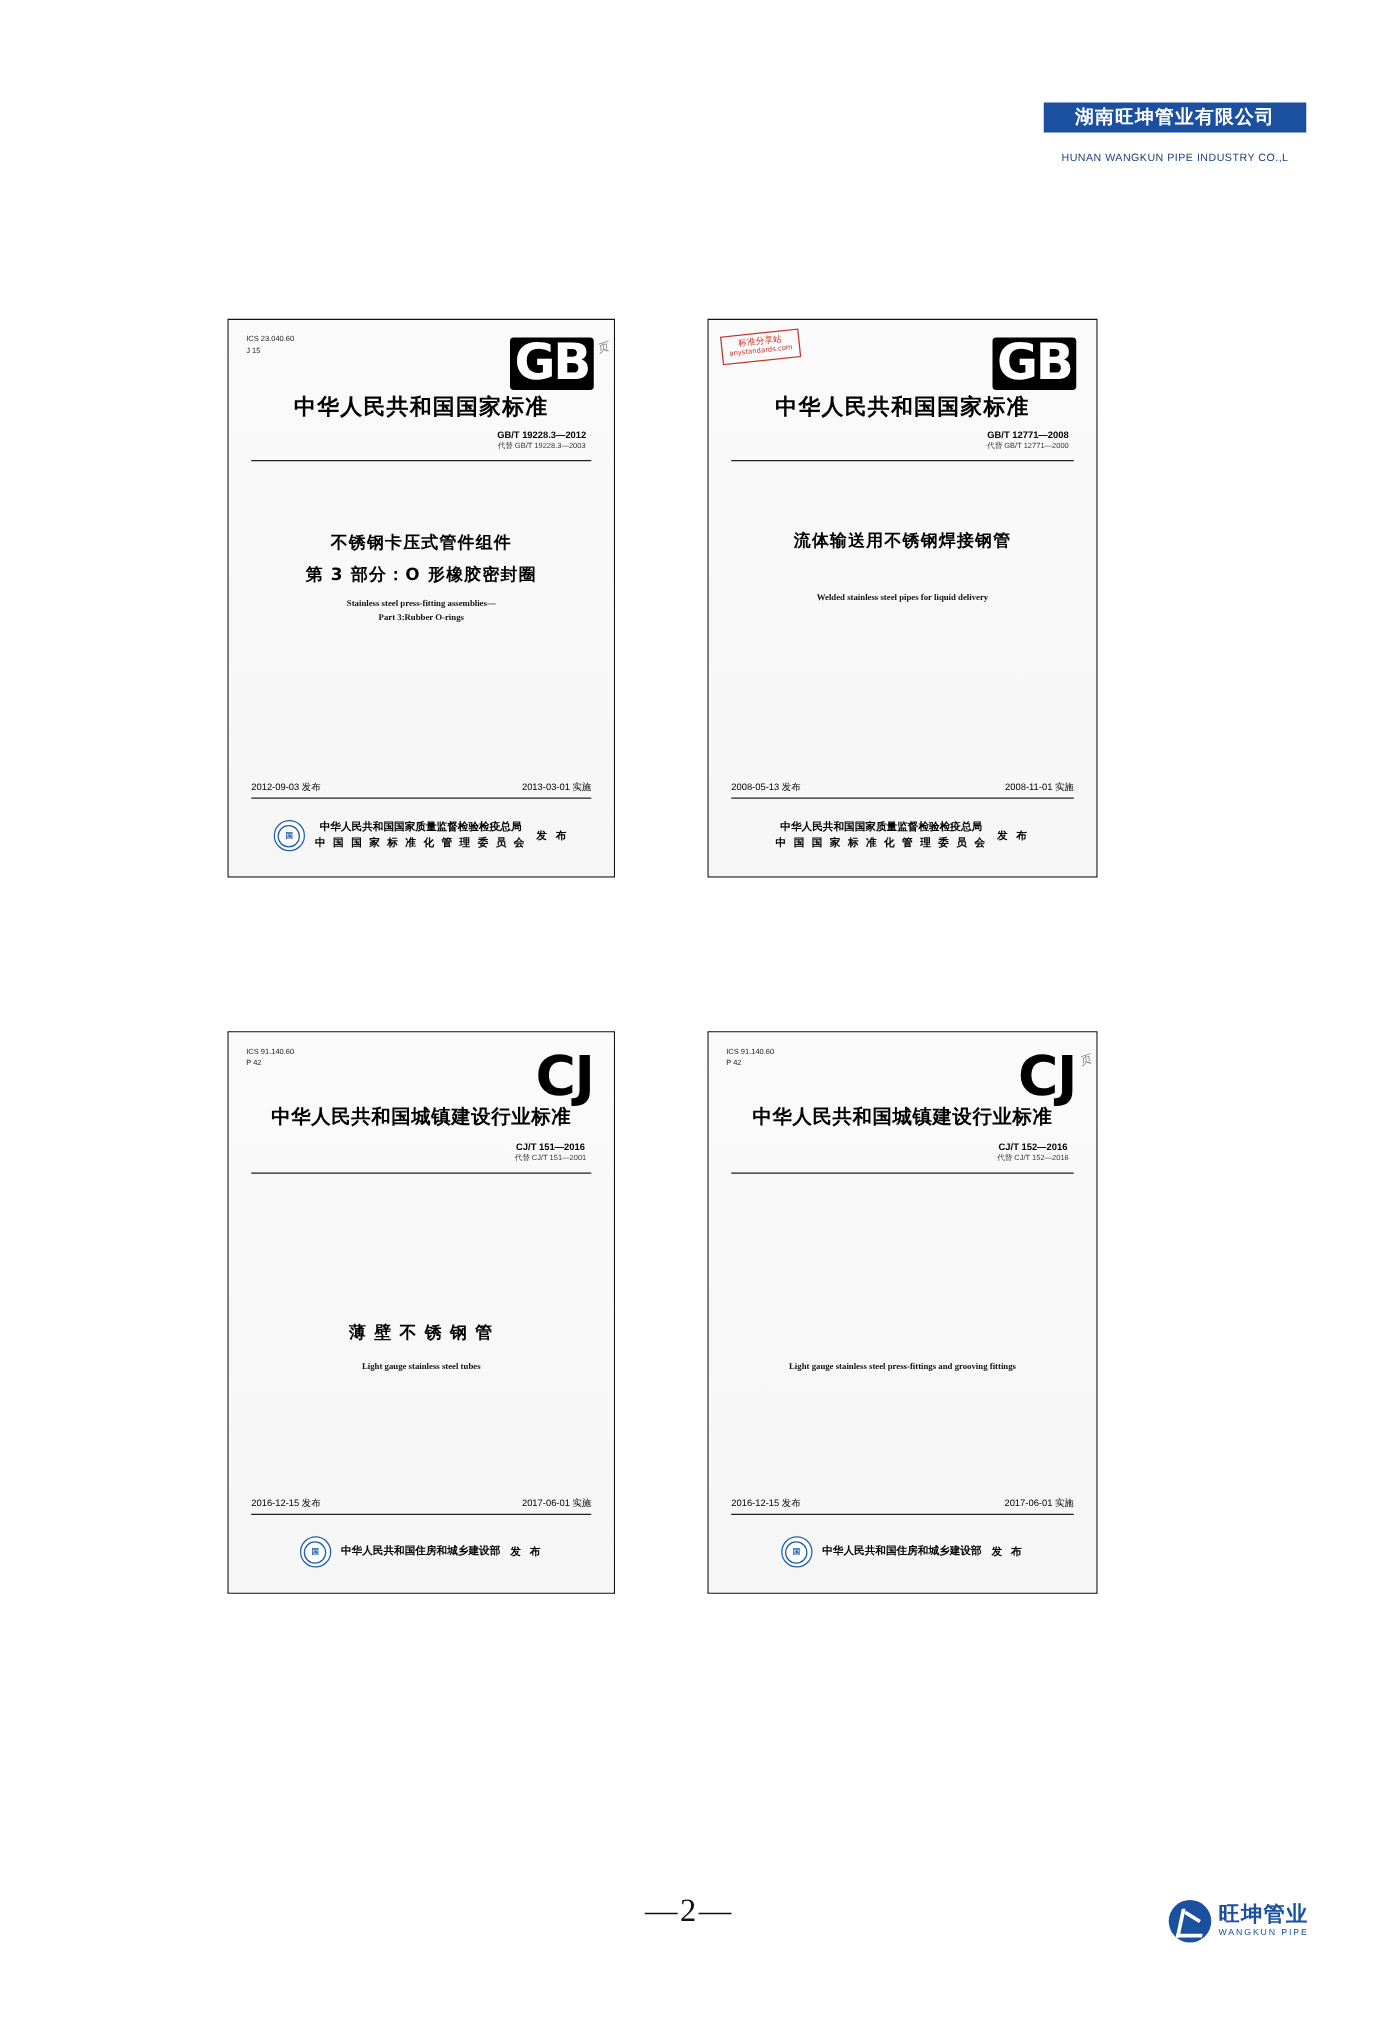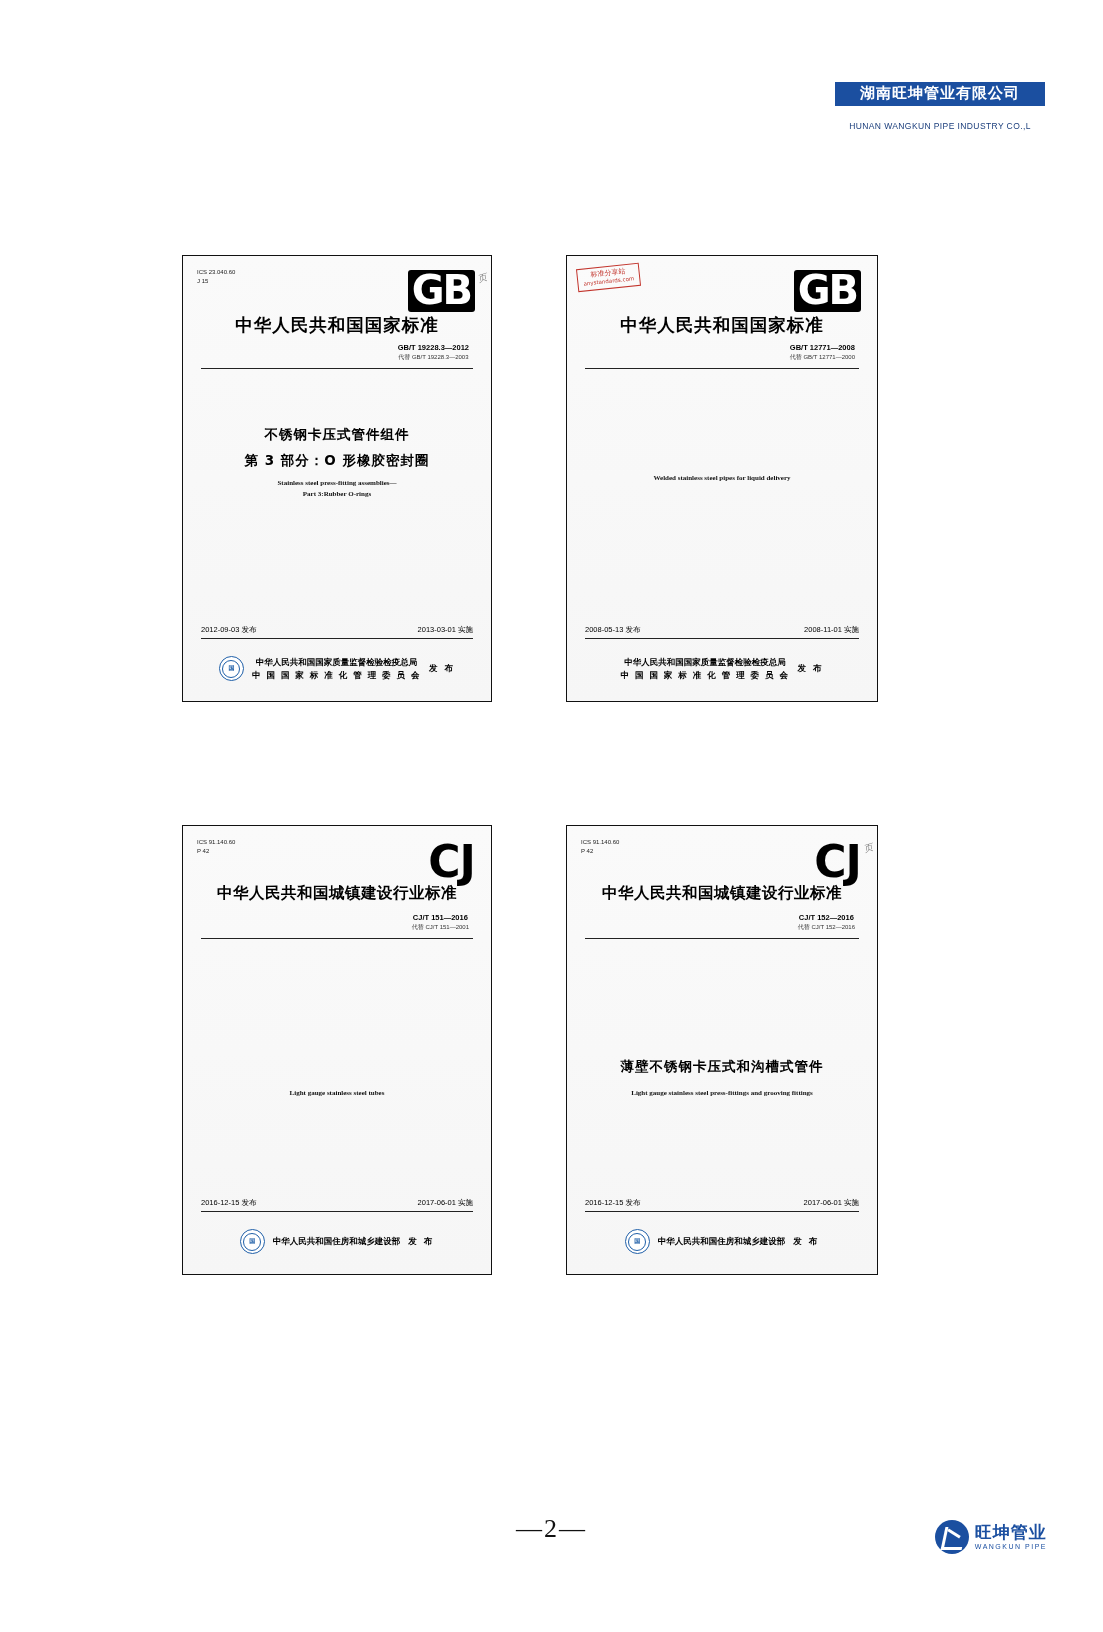--- a/index.html
+++ b/index.html
@@ -386,20 +386,23 @@
       <div class="bigmark gb-mark">
         <span class="gbbox">GB</span>
       </div>
       <div class="title-cn">中华人民共和国国家标准</div>
       <div class="stdno">
         <div>GB/T 12771—2008</div>
         <div class="sub">代替 GB/T 12771—2000</div>
       </div>
       <div class="rule"></div>
 
+      <div class="main-cn" style="top:165px;">
+        <div class="l1">流体输送用不锈钢焊接钢管</div>
+      </div>
       <div class="main-en" style="top:198px;margin-top:19px;">
         <div>Welded stainless steel pipes for liquid delivery</div>
       </div>
 
       <div class="dates">
         <span>2008-05-13 发布</span>
         <span>2008-11-01 实施</span>
       </div>
 
       <div class="issuer">
@@ -419,20 +422,23 @@
         <div>P 42</div>
       </div>
       <div class="bigmark cj-mark">CJ</div>
       <div class="title-cn small">中华人民共和国城镇建设行业标准</div>
       <div class="stdno">
         <div>CJ/T  151—2016</div>
         <div class="sub">代替 CJ/T 151—2001</div>
       </div>
       <div class="rule"></div>
 
+      <div class="main-cn" style="top:228px;">
+        <div class="l1">薄 壁 不 锈 钢 管</div>
+      </div>
       <div class="main-en" style="top:262px;">
         <div>Light gauge stainless steel tubes</div>
       </div>
 
       <div class="dates">
         <span>2016-12-15 发布</span>
         <span>2017-06-01 实施</span>
       </div>
 
       <div class="issuer">
@@ -455,23 +461,20 @@
       </div>
       <div class="bigmark cj-mark">CJ</div>
       <div class="handwrite">页</div>
       <div class="title-cn small">中华人民共和国城镇建设行业标准</div>
       <div class="stdno">
         <div>CJ/T  152—2016</div>
         <div class="sub">代替 CJ/T 152—2016</div>
       </div>
       <div class="rule"></div>
 
-      <div class="main-cn" style="top:228px;">
-        <div class="l1">薄壁不锈钢卡压式和沟槽式管件</div>
-      </div>
       <div class="main-en" style="top:262px;">
         <div>Light gauge stainless steel press-fittings and grooving fittings</div>
       </div>
 
       <div class="dates">
         <span>2016-12-15 发布</span>
         <span>2017-06-01 实施</span>
       </div>
 
       <div class="issuer">

